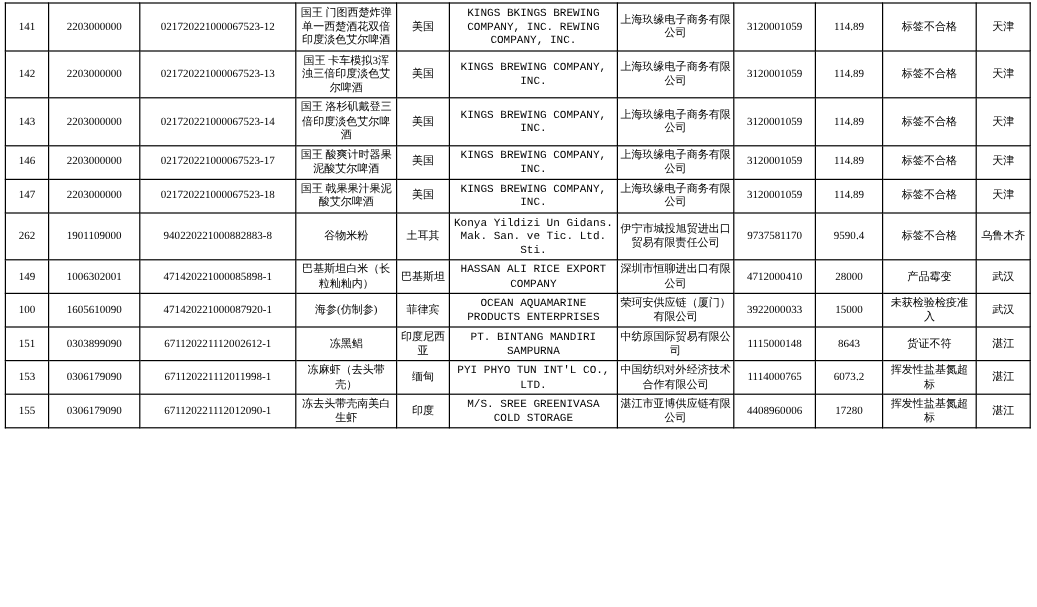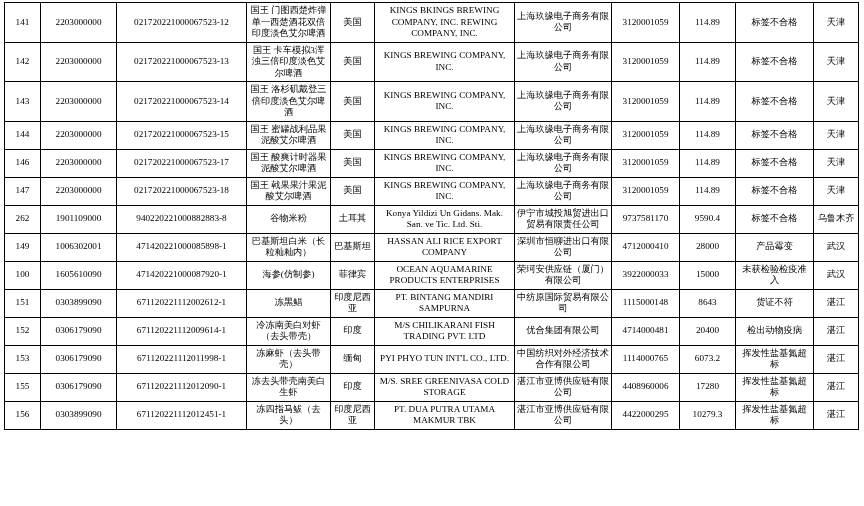--- a/index.html
+++ b/index.html
@@ -51,21 +51,21 @@
   col.c9 { width: 78px; }
   col.c10 { width: 45px; }
   .cn {
     font-family: "Liberation Serif", "DejaVu Serif", serif;
   }
   .num {
     font-family: "Liberation Serif", "DejaVu Serif", serif;
     font-size: 9.4px;
   }
   .en {
-    font-family: Liberation Serif, serif;
+    font-family: Liberation Mono, monospace;
     font-size: 8.6px;
     line-height: 1.3;
   }
 </style>
 </head>
 <body>
 
 <div class="sheet">
   <table class="grid">
     <colgroup>
@@ -115,33 +115,20 @@
           <td class="cn">国王 洛杉矶戴登三倍印度淡色艾尔啤酒</td>
           <td class="cn">美国</td>
           <td class="en">KINGS BREWING COMPANY, INC.</td>
           <td class="cn">上海玖缘电子商务有限公司</td>
           <td class="num">3120001059</td>
           <td class="num">114.89</td>
           <td class="cn">标签不合格</td>
           <td class="cn">天津</td>
         </tr>
         <tr>
-          <td class="num">144</td>
-          <td class="num">2203000000</td>
-          <td class="num">021720221000067523-15</td>
-          <td class="cn">国王 蜜罐战利品果泥酸艾尔啤酒</td>
-          <td class="cn">美国</td>
-          <td class="en">KINGS BREWING COMPANY, INC.</td>
-          <td class="cn">上海玖缘电子商务有限公司</td>
-          <td class="num">3120001059</td>
-          <td class="num">114.89</td>
-          <td class="cn">标签不合格</td>
-          <td class="cn">天津</td>
-        </tr>
-        <tr>
           <td class="num">146</td>
           <td class="num">2203000000</td>
           <td class="num">021720221000067523-17</td>
           <td class="cn">国王 酸爽计时器果泥酸艾尔啤酒</td>
           <td class="cn">美国</td>
           <td class="en">KINGS BREWING COMPANY, INC.</td>
           <td class="cn">上海玖缘电子商务有限公司</td>
           <td class="num">3120001059</td>
           <td class="num">114.89</td>
           <td class="cn">标签不合格</td>
@@ -206,33 +193,20 @@
           <td class="cn">冻黑鲳</td>
           <td class="cn">印度尼西亚</td>
           <td class="en">PT. BINTANG MANDIRI SAMPURNA</td>
           <td class="cn">中纺原国际贸易有限公司</td>
           <td class="num">1115000148</td>
           <td class="num">8643</td>
           <td class="cn">货证不符</td>
           <td class="cn">湛江</td>
         </tr>
         <tr>
-          <td class="num">152</td>
-          <td class="num">0306179090</td>
-          <td class="num">671120221112009614-1</td>
-          <td class="cn">冷冻南美白对虾（去头带壳）</td>
-          <td class="cn">印度</td>
-          <td class="en">M/S CHILIKARANI FISH TRADING PVT. LTD</td>
-          <td class="cn">优合集团有限公司</td>
-          <td class="num">4714000481</td>
-          <td class="num">20400</td>
-          <td class="cn">检出动物疫病</td>
-          <td class="cn">湛江</td>
-        </tr>
-        <tr>
           <td class="num">153</td>
           <td class="num">0306179090</td>
           <td class="num">671120221112011998-1</td>
           <td class="cn">冻麻虾（去头带壳）</td>
           <td class="cn">缅甸</td>
           <td class="en">PYI PHYO TUN INT'L CO., LTD.</td>
           <td class="cn">中国纺织对外经济技术合作有限公司</td>
           <td class="num">1114000765</td>
           <td class="num">6073.2</td>
           <td class="cn">挥发性盐基氮超标</td>
@@ -244,28 +218,15 @@
           <td class="num">671120221112012090-1</td>
           <td class="cn">冻去头带壳南美白生虾</td>
           <td class="cn">印度</td>
           <td class="en">M/S. SREE GREENIVASA COLD STORAGE</td>
           <td class="cn">湛江市亚博供应链有限公司</td>
           <td class="num">4408960006</td>
           <td class="num">17280</td>
           <td class="cn">挥发性盐基氮超标</td>
           <td class="cn">湛江</td>
         </tr>
-        <tr>
-          <td class="num">156</td>
-          <td class="num">0303899090</td>
-          <td class="num">671120221112012451-1</td>
-          <td class="cn">冻四指马鲅（去头）</td>
-          <td class="cn">印度尼西亚</td>
-          <td class="en">PT. DUA PUTRA UTAMA MAKMUR TBK</td>
-          <td class="cn">湛江市亚博供应链有限公司</td>
-          <td class="num">4422000295</td>
-          <td class="num">10279.3</td>
-          <td class="cn">挥发性盐基氮超标</td>
-          <td class="cn">湛江</td>
-        </tr>
       </tbody>
   </table>
 </div>
 
 </body></html>

